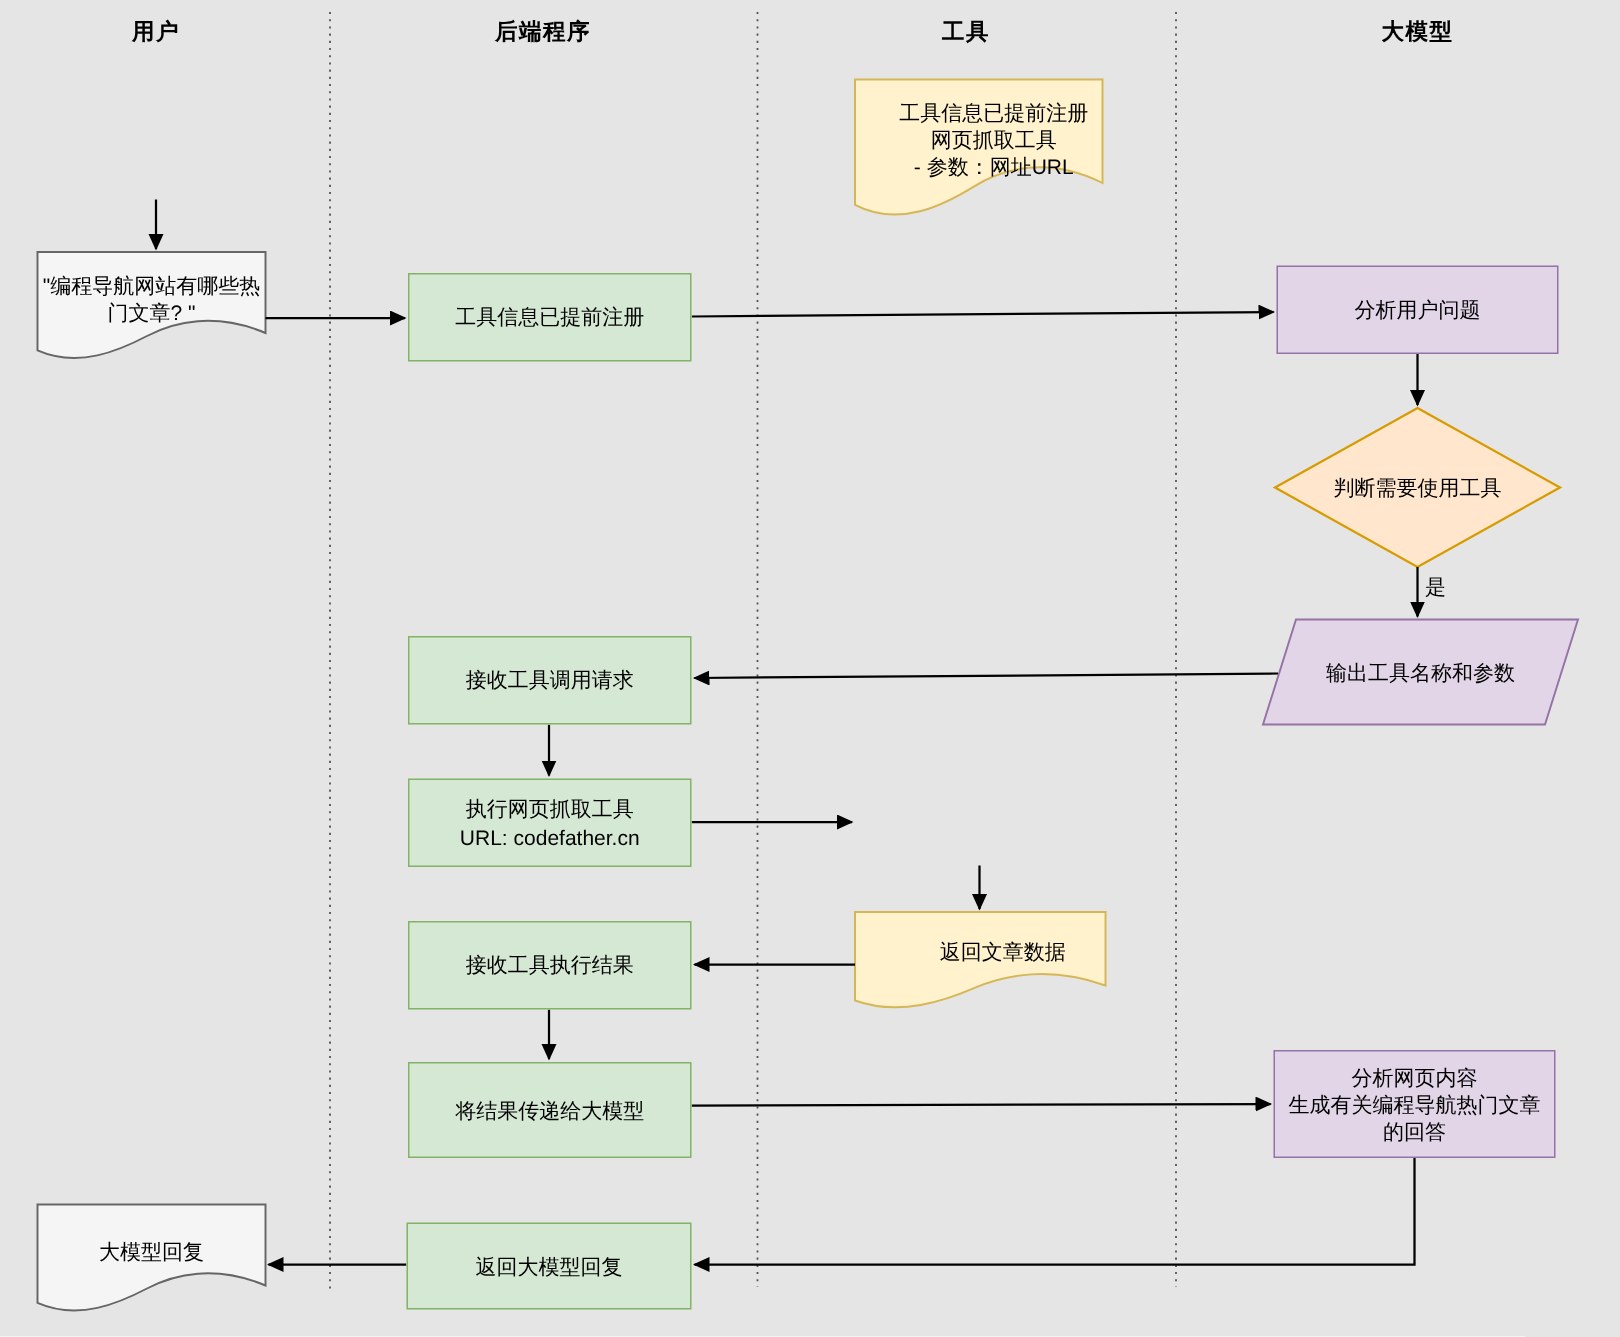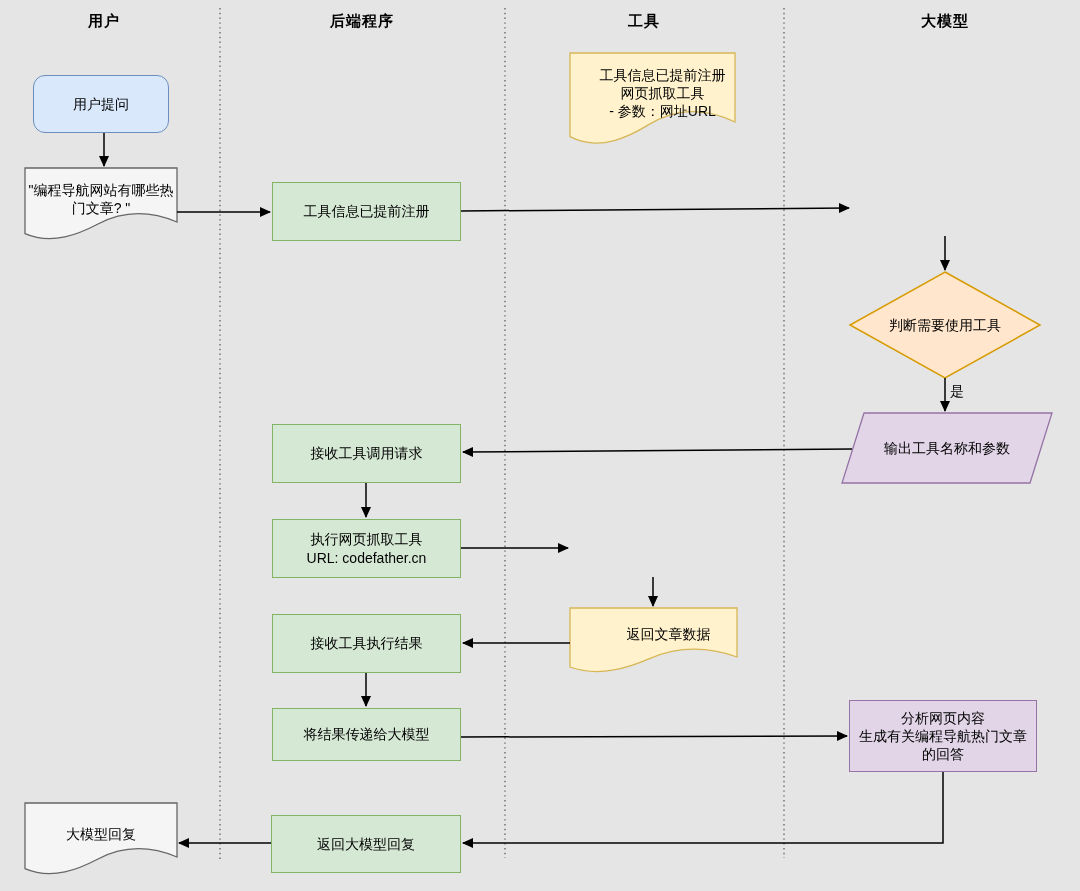--- a/index.html
+++ b/index.html
@@ -75,37 +75,37 @@
       <path class="edge" d="M943 772 L943 843 L463 843" marker-end="url(#arw)"></path>
       <line class="edge" x1="271" y1="843" x2="179" y2="843" marker-end="url(#arw)"></line>
     </g>
   </svg>
 
   <div class="lane-header" style="left:104px;">用户</div>
   <div class="lane-header" style="left:362px;">后端程序</div>
   <div class="lane-header" style="left:644px;">工具</div>
   <div class="lane-header" style="left:945px;">大模型</div>
 
-  <div class="node rect-blue" style="left:33px;top:75px;width:136px;height:58px;">用户提问</div>
   <div class="node overlay" style="left:25px;top:168px;width:152px;height:62px;">"编程导航网站有哪些热门文章? "</div>
   <div class="node overlay" style="left:25px;top:803px;width:152px;height:62px;">大模型回复</div>
 
   <div class="node rect-green" style="left:272px;top:182px;width:189px;height:59px;">工具信息已提前注册</div>
   <div class="node rect-green" style="left:272px;top:424px;width:189px;height:59px;">接收工具调用请求</div>
   <div class="node rect-green" style="left:272px;top:519px;width:189px;height:59px;">执行网页抓取工具
 URL: codefather.cn</div>
   <div class="node rect-green" style="left:272px;top:614px;width:189px;height:59px;">接收工具执行结果</div>
-  <div class="node rect-green" style="left:272px;top:708px;width:189px;height:53px;">将结果传递给大模型</div>
+  <div class="node rect-green" style="left:272px;top:708px;width:189px;height:64px;">将结果传递给大模型</div>
   <div class="node rect-green" style="left:271px;top:815px;width:190px;height:58px;">返回大模型回复</div>
 
   <div class="node overlay" style="left:570px;top:53px;width:165px;height:80px;padding-left:20px;">工具信息已提前注册
 网页抓取工具
 - 参数：网址URL</div>
   <div class="node overlay" style="left:570px;top:608px;width:197px;height:52px;">返回文章数据</div>
 
+  <div class="node rect-purple" style="left:851px;top:177px;width:188px;height:59px;">分析用户问题</div>
   <div class="node overlay" style="left:850px;top:272px;width:190px;height:106px;">判断需要使用工具</div>
   <div class="node overlay" style="left:842px;top:413px;width:210px;height:70px;">输出工具名称和参数</div>
   <div class="node rect-purple" style="left:849px;top:700px;width:188px;height:72px;">分析网页内容
 生成有关编程导航热门文章
 的回答</div>
 
   <div class="edge-label" style="left:950px;top:383px;">是</div>
 
 </div>
 

